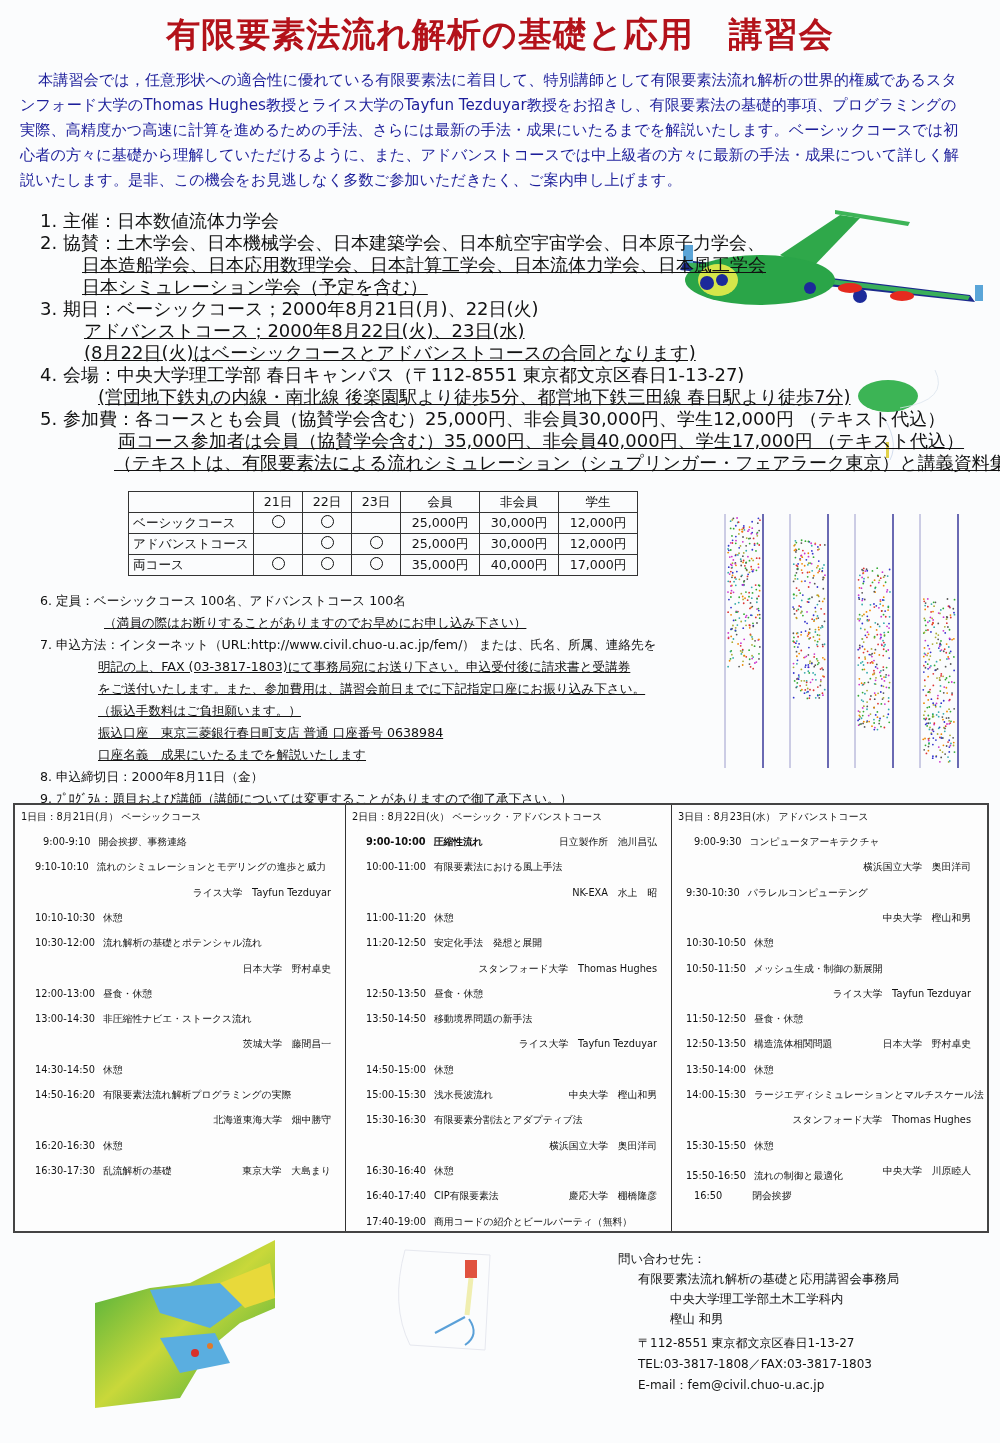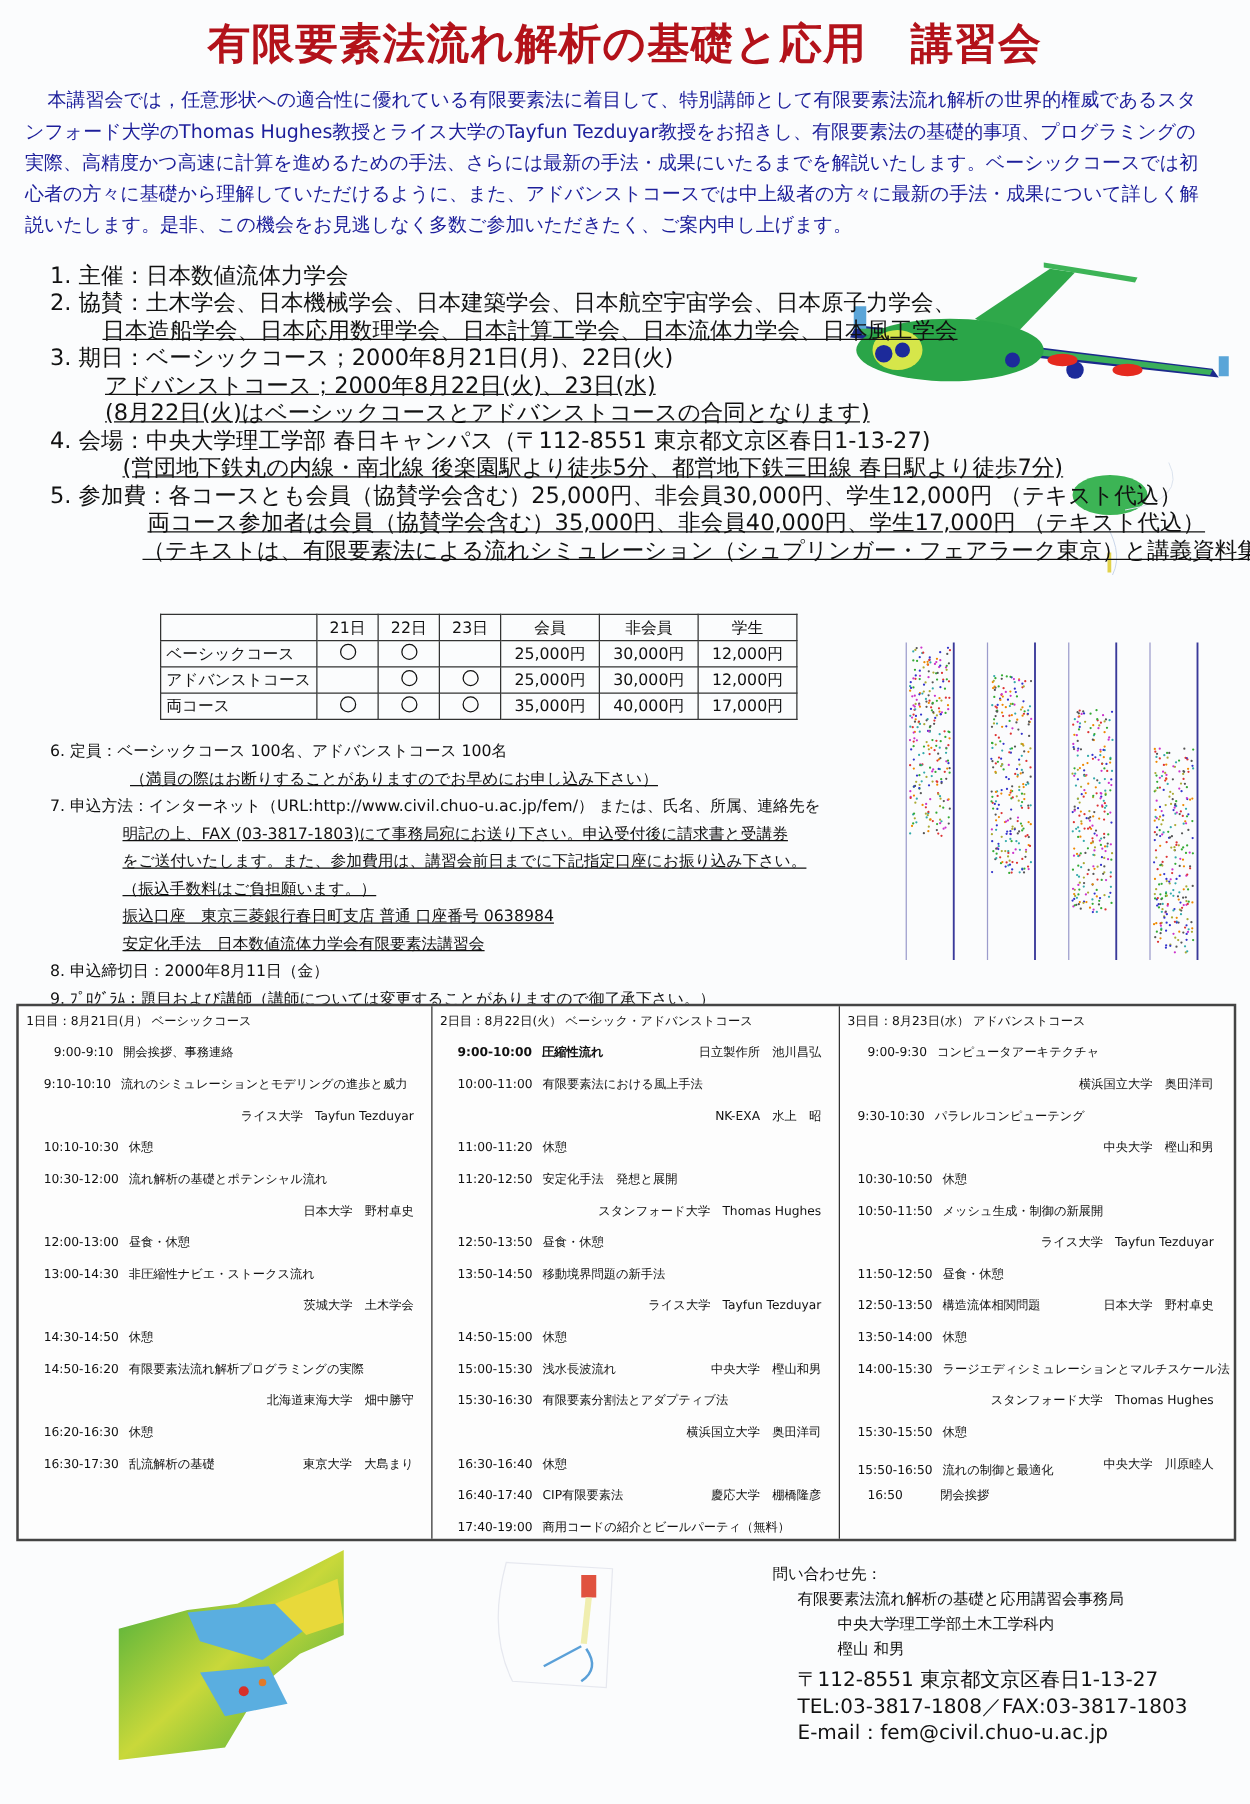--- a/index.html
+++ b/index.html
@@ -26,21 +26,21 @@
   .col1{width:330px;}.col2{width:325px;}.col3{width:313px;}
   .colhead{position:absolute;left:6px;top:6px;white-space:nowrap;}
   .row{position:absolute;white-space:nowrap;}
   .row .t{display:inline-block;}
   .row .ttl{margin-left:8px;}
   .sp{position:absolute;right:14px;white-space:nowrap;}
   .contact{position:absolute;left:618px;top:1249px;font-size:12.4px;line-height:20px;}
   .contact .l1{display:block;}
   .contact .l2{display:block;padding-left:20px;}
   .contact .l3{display:block;padding-left:52px;}
-  .contact .l4{display:block;padding-left:20px;margin-top:4px;font-size:16px;line-height:21px;}
+  .contact .l4{display:block;padding-left:20px;margin-top:4px;font-size:12px;line-height:21px;}
   svg{position:absolute;}
 </style>
 </head>
 <body>
 
 <div class="title">有限要素法流れ解析の基礎と応用　講習会</div>
 
 <div class="intro">
   <p>本講習会では，任意形状への適合性に優れている有限要素法に着目して、特別講師として有限要素法流れ解析の世界的権威であるスタンフォード大学のThomas Hughes教授とライス大学のTayfun Tezduyar教授をお招きし、有限要素法の基礎的事項、プログラミングの実際、高精度かつ高速に計算を進めるための手法、さらには最新の手法・成果にいたるまでを解説いたします。ベーシックコースでは初心者の方々に基礎から理解していただけるように、また、アドバンストコースでは中上級者の方々に最新の手法・成果について詳しく解説いたします。是非、この機会をお見逃しなく多数ご参加いただきたく、ご案内申し上げます。</p>
 </div>
@@ -66,20 +66,21 @@
   <ellipse cx="48" cy="36" rx="30" ry="16" fill="#3cb455"></ellipse>
   <path d="M40,52 Q60,80 50,100" stroke="#c9d6ea" stroke-width="0.8" fill="none"></path>
   <path d="M60,48 Q110,40 95,10" stroke="#dbe3ee" stroke-width="0.8" fill="none"></path>
   <rect x="46" y="82" width="3" height="16" fill="#e2d24a"></rect>
 </svg>
 
 <div class="items">
   <span class="item">1. 主催：日本数値流体力学会</span>
   <span class="item">2. 協賛：土木学会、日本機械学会、日本建築学会、日本航空宇宙学会、日本原子力学会、</span>
   <span class="sub i2">日本造船学会、日本応用数理学会、日本計算工学会、日本流体力学会、日本風工学会</span>
+  <span class="sub i2">日本シミュレーション学会（予定を含む）</span>
   <span class="item">3. 期日：ベーシックコース；2000年8月21日(月)、22日(火)</span>
   <span class="sub i3">アドバンストコース；2000年8月22日(火)、23日(水)</span>
   <span class="sub i3">(8月22日(火)はベーシックコースとアドバンストコースの合同となります)</span>
   <span class="item">4. 会場：中央大学理工学部 春日キャンパス（〒112-8551 東京都文京区春日1-13-27)</span>
   <span class="sub i4">(営団地下鉄丸の内線・南北線 後楽園駅より徒歩5分、都営地下鉄三田線 春日駅より徒歩7分)</span>
   <span class="item">5. 参加費：各コースとも会員（協賛学会含む）25,000円、非会員30,000円、学生12,000円 （テキスト代込）</span>
   <span class="sub i5a">両コース参加者は会員（協賛学会含む）35,000円、非会員40,000円、学生17,000円 （テキスト代込）</span>
   <span class="sub i5b">（テキストは、有限要素法による流れシミュレーション（シュプリンガー・フェアラーク東京）と講義資料集を使用）</span>
 </div>
 
@@ -1178,37 +1179,37 @@
   </svg>
 
 <div class="items2">
   <span class="item">6. 定員：ベーシックコース 100名、アドバンストコース 100名</span>
   <span class="sub i6">（満員の際はお断りすることがありますのでお早めにお申し込み下さい）</span>
   <span class="item">7. 申込方法：インターネット（URL:http://www.civil.chuo-u.ac.jp/fem/） または、氏名、所属、連絡先を</span>
   <span class="sub i7">明記の上、FAX (03-3817-1803)にて事務局宛にお送り下さい。申込受付後に請求書と受講券</span>
   <span class="sub i7">をご送付いたします。また、参加費用は、講習会前日までに下記指定口座にお振り込み下さい。</span>
   <span class="sub i7">（振込手数料はご負担願います。）</span>
   <span class="sub i7">振込口座　東京三菱銀行春日町支店 普通 口座番号 0638984</span>
-  <span class="sub i7">安定化手法　日本数値流体力学会有限要素法講習会</span>
+  <span class="sub i7">口座名義　成果にいたるまでを解説いたします</span>
   <span class="item">8. 申込締切日：2000年8月11日（金）</span>
   <span class="item">9. ﾌﾟﾛｸﾞﾗﾑ：題目および講師（講師については変更することがありますので御了承下さい。）</span>
 </div>
 
 <div class="prog">
   <div class="col col1" id="col0">
       <div class="colhead">1日目：8月21日(月） ベーシックコース</div>
       <div class="row" style="top: 31px; left: 28px;"><span class="t">9:00-9:10</span><span class="ttl">開会挨拶、事務連絡</span></div>
       <div class="row" style="top: 56.3px; left: 20px;"><span class="t">9:10-10:10</span><span class="ttl">流れのシミュレーションとモデリングの進歩と威力</span></div>
       <div class="sp" style="top: 81.6px;">ライス大学　Tayfun Tezduyar</div>
       <div class="row" style="top: 106.9px; left: 20px;"><span class="t">10:10-10:30</span><span class="ttl">休憩</span></div>
       <div class="row" style="top: 132.2px; left: 20px;"><span class="t">10:30-12:00</span><span class="ttl">流れ解析の基礎とポテンシャル流れ</span></div>
       <div class="sp" style="top: 157.5px;">日本大学　野村卓史</div>
       <div class="row" style="top: 182.8px; left: 20px;"><span class="t">12:00-13:00</span><span class="ttl">昼食・休憩</span></div>
       <div class="row" style="top: 208.1px; left: 20px;"><span class="t">13:00-14:30</span><span class="ttl">非圧縮性ナビエ・ストークス流れ</span></div>
-      <div class="sp" style="top: 233.4px;">茨城大学　土木学会</div>
+      <div class="sp" style="top: 233.4px;">茨城大学　藤間昌一</div>
       <div class="row" style="top: 258.7px; left: 20px;"><span class="t">14:30-14:50</span><span class="ttl">休憩</span></div>
       <div class="row" style="top: 284px; left: 20px;"><span class="t">14:50-16:20</span><span class="ttl">有限要素法流れ解析プログラミングの実際</span></div>
       <div class="sp" style="top: 309.3px;">北海道東海大学　畑中勝守</div>
       <div class="row" style="top: 334.6px; left: 20px;"><span class="t">16:20-16:30</span><span class="ttl">休憩</span></div>
       <div class="row" style="top: 359.9px; left: 20px;"><span class="t">16:30-17:30</span><span class="ttl">乱流解析の基礎</span></div>
       <div class="sp" style="top: 359.9px; text-align: center;">東京大学　大島まり</div>
     </div>
   <div class="col col2" id="col1">
       <div class="colhead">2日目：8月22日(火） ベーシック・アドバンストコース</div>
       <div class="row" style="top: 31px; left: 20px; font-weight: bold;"><span class="t">9:00-10:00</span><span class="ttl">圧縮性流れ</span></div>

